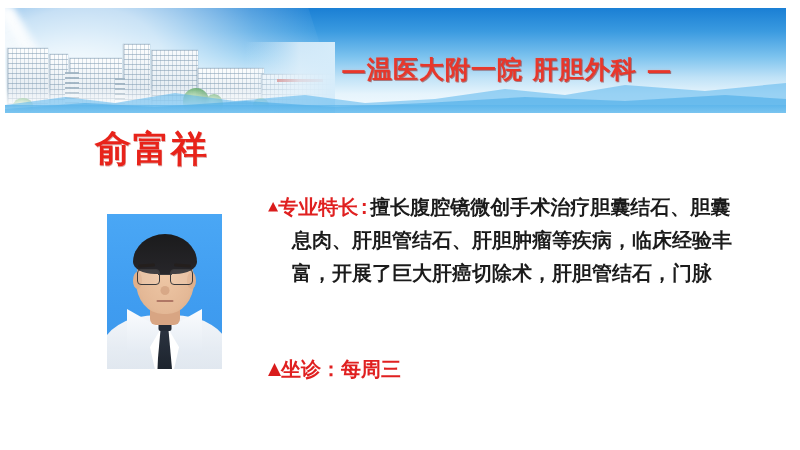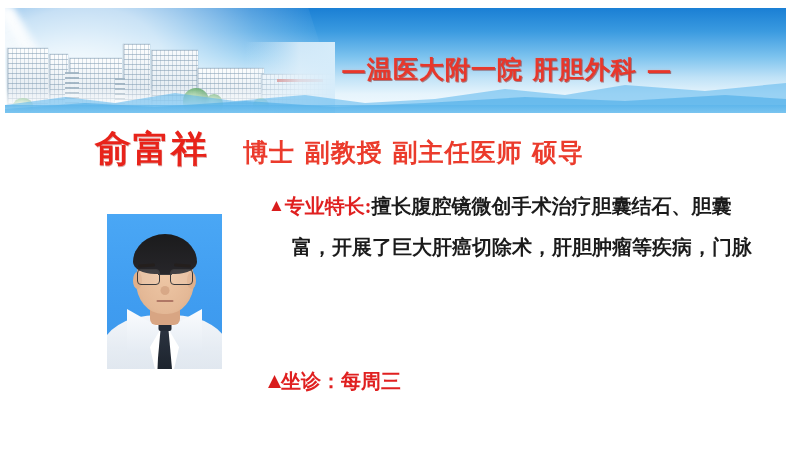--- a/index.html
+++ b/index.html
@@ -349,42 +349,43 @@
   }
 
   
   .specialty-block {
     position: absolute;
     left: 268px;
     top: 185px;
     width: 510px;
   }
   .spec-line {
-    font-family: Liberation Serif, serif;
+    font-family: Liberation Mono, monospace;
     font-size: 20px;
-    line-height: 41px;
+    line-height: 21px;
     color: #1b1b1b;
     font-weight: 700;
     white-space: nowrap;
+    margin-top: 12px;
   }
   .spec-line.indent { padding-left: 24px; }
   .tri {
     color: #d91c1c;
     font-size: 17px;
     vertical-align: 2px;
   }
   .spec-label {
     color: #e02020;
     font-weight: 700;
   }
 
   .meta-block {
     position: absolute;
     left: 268px;
-    top: 364px;
+    top: 352px;
     width: 420px;
   }
   .meta-line {
     font-family: "DejaVu Serif", "Liberation Serif", serif;
     font-size: 20px;
     line-height: 32px;
     font-weight: 700;
     color: #e02020;
     white-space: nowrap;
   }
@@ -438,21 +439,20 @@
         <path d="M0,30 L80,24 L150,28 L240,22 L330,28 L420,24 L520,18 L620,22 L720,16 L781,20 L781,34 L0,34 Z" fill="#2e9fe4" opacity="0.45"></path>
       </svg>
       <div class="band-bottom"></div>
     </div>
 
     <div class="banner-title">—温医大附一院 肝胆外科 —</div>
   </div>
 
   <div class="name-row">
     <span class="doctor-name">俞富祥</span>
-    <span class="doctor-titles">博士 副教授 副主任医师 硕导</span>
   </div>
 
   <div class="photo-frame">
     <div class="ph-bg"></div>
     <div class="ph-coat"></div>
     <div class="ph-shirt"></div>
     <div class="ph-collar-l"></div>
     <div class="ph-collar-r"></div>
     <div class="ph-tie"></div>
     <div class="ph-knot"></div>
@@ -469,21 +469,22 @@
       <div class="lens r"></div>
     </div>
     <div class="ph-nose"></div>
     <div class="ph-mouth"></div>
   </div>
 
   <div class="specialty-block">
     <div class="spec-line">
       <span class="tri">▲</span><span class="spec-label">专业特长:</span><span>擅长腹腔镜微创手术治疗胆囊结石、胆囊</span>
     </div>
-    <div class="spec-line indent">富，开展了巨大肝癌切除术，肝胆肿瘤等疾病，门脉</div>
+    <div class="spec-line indent">息肉、肝胆管结石、肝胆肿瘤等疾病，临床经验丰</div>
+    <div class="spec-line indent">富，开展了巨大肝癌切除术，肝胆管结石，门脉</div>
   </div>
 
   <div class="meta-block">
     <div class="meta-line">
       <span class="tri">▲</span><span>坐诊：</span><span>每周三</span>
     </div>
   </div>
 
 </div>
 

